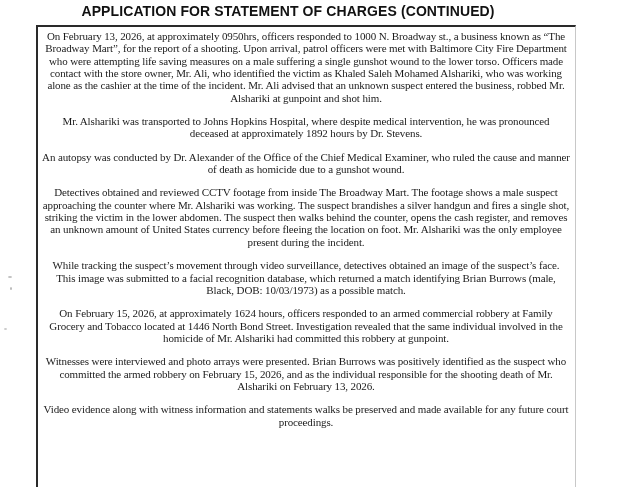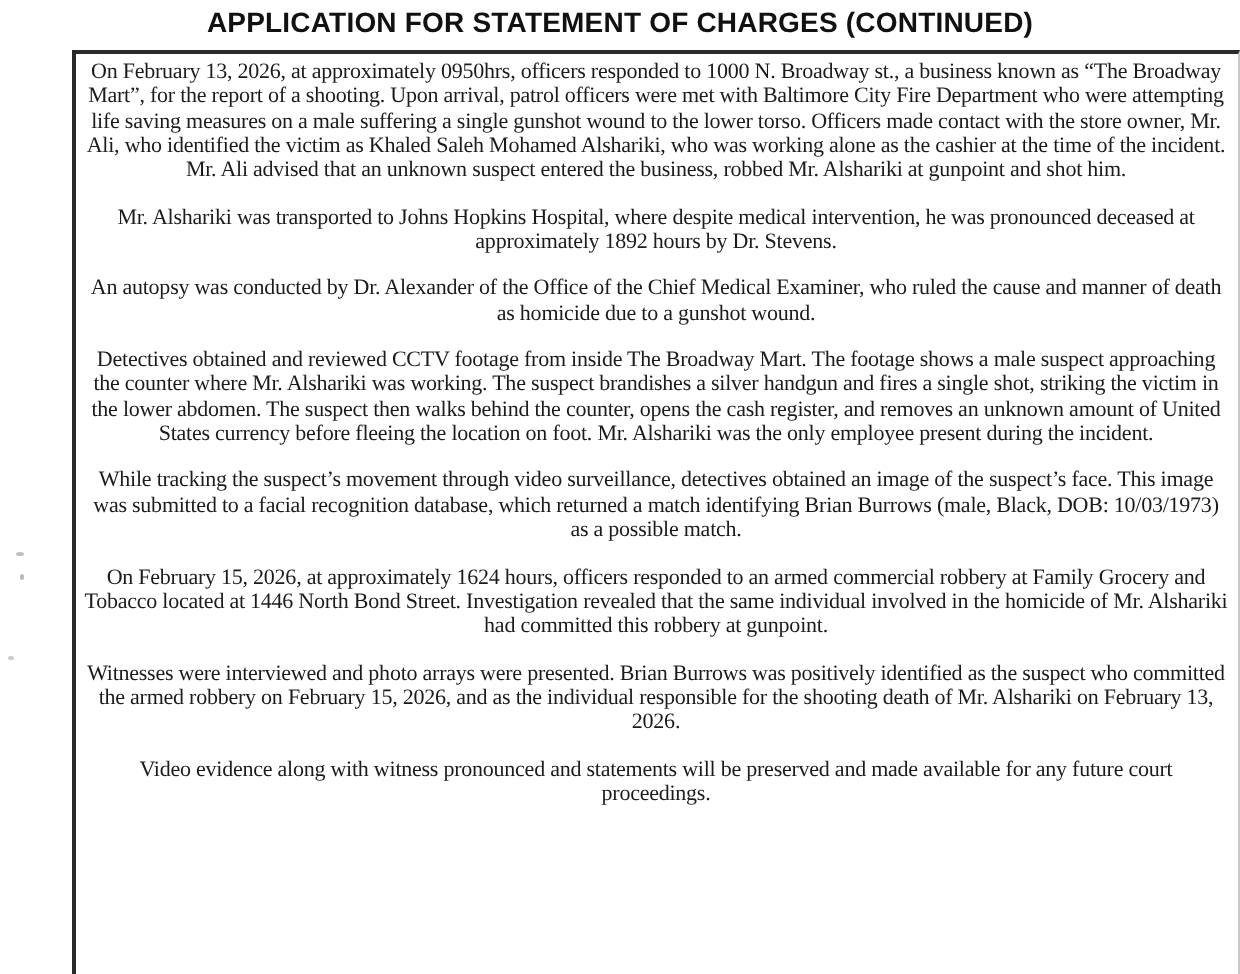--- a/index.html
+++ b/index.html
@@ -2,21 +2,21 @@
 <html><head>
 <meta charset="utf-8">
 <style>
   html, body {
     margin: 0;
     padding: 0;
     background: #ffffff;
   }
   .page {
     position: relative;
-    width: 620px;
+    width: 576px;
     height: 487px;
     background: #ffffff;
     overflow: hidden;
     font-family: "Liberation Serif", serif;
     color: #1b1b1b;
   }
   .doc-title {
     margin: 0;
     padding-top: 3px;
     text-align: center;
@@ -66,20 +66,20 @@
   <h1 class="doc-title">APPLICATION FOR STATEMENT OF CHARGES (CONTINUED)</h1>
 
   <div class="charges-box">
     <p>On February 13, 2026, at approximately 0950hrs, officers responded to 1000 N. Broadway st., a business known as “The Broadway Mart”, for the report of a shooting. Upon arrival, patrol officers were met with Baltimore City Fire Department who were attempting life saving measures on a male suffering a single gunshot wound to the lower torso. Officers made contact with the store owner, Mr. Ali, who identified the victim as Khaled Saleh Mohamed Alshariki, who was working alone as the cashier at the time of the incident. Mr. Ali advised that an unknown suspect entered the business, robbed Mr. Alshariki at gunpoint and shot him.</p>
     <p>Mr. Alshariki was transported to Johns Hopkins Hospital, where despite medical intervention, he was pronounced deceased at approximately 1892 hours by Dr. Stevens.</p>
     <p>An autopsy was conducted by Dr. Alexander of the Office of the Chief Medical Examiner, who ruled the cause and manner of death as homicide due to a gunshot wound.</p>
     <p>Detectives obtained and reviewed CCTV footage from inside The Broadway Mart. The footage shows a male suspect approaching the counter where Mr. Alshariki was working. The suspect brandishes a silver handgun and fires a single shot, striking the victim in the lower abdomen. The suspect then walks behind the counter, opens the cash register, and removes an unknown amount of United States currency before fleeing the location on foot. Mr. Alshariki was the only employee present during the incident.</p>
     <p>While tracking the suspect’s movement through video surveillance, detectives obtained an image of the suspect’s face. This image was submitted to a facial recognition database, which returned a match identifying Brian Burrows (male, Black, DOB: 10/03/1973) as a possible match.</p>
     <p>On February 15, 2026, at approximately 1624 hours, officers responded to an armed commercial robbery at Family Grocery and Tobacco located at 1446 North Bond Street. Investigation revealed that the same individual involved in the homicide of Mr. Alshariki had committed this robbery at gunpoint.</p>
     <p>Witnesses were interviewed and photo arrays were presented. Brian Burrows was positively identified as the suspect who committed the armed robbery on February 15, 2026, and as the individual responsible for the shooting death of Mr. Alshariki on February 13, 2026.</p>
-    <p>Video evidence along with witness pronounced and statements will be preserved and made available for any future court proceedings.</p>
+    <p>Video evidence along with witness information and statements walks be preserved and made available for any future court proceedings.</p>
   </div>
 
   <span class="speck speck-1"></span>
   <span class="speck speck-2"></span>
   <span class="speck speck-3"></span>
 
 </div>
 
 </body></html>

